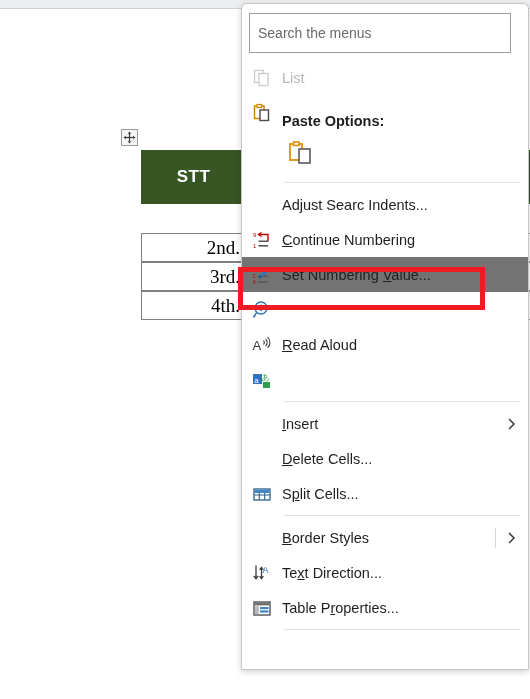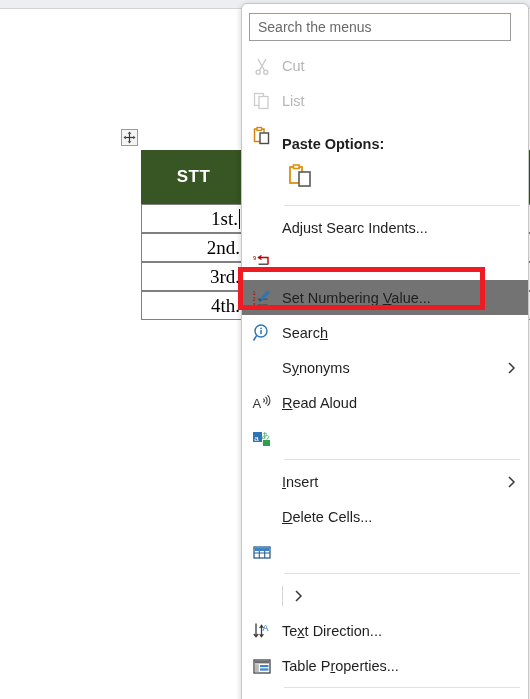--- a/index.html
+++ b/index.html
@@ -116,21 +116,21 @@
     box-sizing: border-box;
     padding-top: 7px;
     font-size: 14.5px;
     color: #1f1f1f;
   }
 
   #search-menus-input {
     display: block;
     margin: 2px 10px 7px 7px;
     width: 262px;
-    height: 28px;
+    height: 40px;
     box-sizing: border-box;
     border: 1px solid #9b9b9b;
     background: #fff;
     font-family: "Liberation Sans", sans-serif;
     font-size: 14px;
     color: #333;
     padding: 0 8px;
     outline: none;
   }
   #search-menus-input::placeholder { color: #6a6a6a; opacity: 1; }
@@ -221,24 +221,20 @@
 </div>
 
 <div id="word-table">
   <div class="tbl-row header-row">
     <div class="tbl-cell c1">STT</div>
     <div class="tbl-cell cmid"></div>
     <div class="tbl-cell c3">e</div>
   </div>
 
   <div class="tbl-row">
-    <div class="tbl-cell c1">
-        <span>1st.</span>
-        <span class="text-cursor"></span>
-      </div>
     <div class="tbl-cell cmid"></div>
     <div class="tbl-cell c3"></div>
   </div>
   <div class="tbl-row">
     <div class="tbl-cell c1">2nd.</div>
     <div class="tbl-cell cmid"></div>
     <div class="tbl-cell c3"></div>
   </div>
   <div class="tbl-row">
     <div class="tbl-cell c1">3rd.</div>
@@ -253,30 +249,20 @@
   <div class="tbl-row">
     <div class="tbl-cell cmid"></div>
     <div class="tbl-cell c3"></div>
   </div>
 </div>
 
 <div id="context-menu">
 
   <input id="search-menus-input" type="text" placeholder="Search the menus" style="">
 
-  <div class="menu-item disabled">
-    <span class="mi-icon">
-      <svg width="20" height="20" viewBox="0 0 20 20">
-        <path d="M6 3 L12.5 14.5 M14 3 L7.5 14.5" stroke="#c8c8c8" stroke-width="1.4" fill="none"></path>
-        <circle cx="6.2" cy="16.3" r="2.1" stroke="#c8c8c8" stroke-width="1.3" fill="none"></circle>
-        <circle cx="13.8" cy="16.3" r="2.1" stroke="#c8c8c8" stroke-width="1.3" fill="none"></circle>
-      </svg>
-    </span>
-    <span class="mi-label">Cut</span>
-  </div>
 
   <div class="menu-item disabled">
     <span class="mi-icon">
       <svg width="20" height="20" viewBox="0 0 20 20">
         <rect x="2.5" y="2.5" width="9" height="12" stroke="#cccccc" stroke-width="1.3" fill="#fff"></rect>
         <rect x="7" y="5.5" width="9" height="12" stroke="#cccccc" stroke-width="1.3" fill="#fff"></rect>
       </svg>
     </span>
     <span class="mi-label">List</span>
   </div>
@@ -313,20 +299,21 @@
     <span class="mi-icon">
       <svg width="20" height="20" viewBox="0 0 20 20">
         <text x="1" y="7" font-size="6" fill="#c00000" font-family="Liberation Sans, sans-serif">9</text>
         <text x="1" y="18" font-size="6" fill="#c00000" font-family="Liberation Sans, sans-serif">1</text>
         <path d="M6.5 4.5 L16 4.5 L16 11.5" stroke="#c00000" stroke-width="1.4" fill="none"></path>
         <path d="M9.5 2.5 L6.5 4.5 L9.5 6.5" stroke="#c00000" stroke-width="1.4" fill="none"></path>
         <rect x="6.5" y="15" width="9.5" height="1.6" fill="#555"></rect>
         <rect x="6.5" y="10.5" width="9.5" height="1.5" fill="#555"></rect>
       </svg>
     </span>
+    <span class="mi-label"><u>C</u>ontinue Numbering</span>
   </div>
 
   <div class="menu-item highlighted">
     <span class="mi-icon">
       <svg width="20" height="20" viewBox="0 0 20 20">
         <text x="0.5" y="6.5" font-size="5.5" fill="#c00000" font-family="Liberation Sans, sans-serif">1</text>
         <text x="0.5" y="12.5" font-size="5.5" fill="#c00000" font-family="Liberation Sans, sans-serif">2</text>
         <text x="0.5" y="18.5" font-size="5.5" fill="#c00000" font-family="Liberation Sans, sans-serif">3</text>
         <rect x="5.5" y="10.5" width="10" height="1.5" fill="#555"></rect>
         <rect x="5.5" y="16.2" width="10" height="1.5" fill="#555"></rect>
@@ -339,32 +326,22 @@
 
   <div class="menu-item">
     <span class="mi-icon">
       <svg width="20" height="20" viewBox="0 0 20 20">
         <circle cx="9" cy="8" r="6" stroke="#2e75b6" stroke-width="1.4" fill="none"></circle>
         <path d="M4.6 12.6 L1.5 17.5" stroke="#2e75b6" stroke-width="1.6" fill="none"></path>
         <circle cx="9" cy="5.3" r="0.9" fill="#2e75b6"></circle>
         <rect x="8.3" y="7" width="1.5" height="4.2" fill="#2e75b6"></rect>
       </svg>
     </span>
-    <span class="mi-label">Searc<u>h</u></span>
-  </div>
-
-  <div class="menu-item">
-    <span class="mi-icon"></span>
-    <span class="mi-label">S<u>y</u>nonyms</span>
-    <span class="chev">
-      <svg width="11" height="14" viewBox="0 0 11 14">
-          <path d="M3 2 L8 7 L3 12" stroke="#3a3a3a" stroke-width="1.5" fill="none"></path>
-        </svg>
-    </span>
-  </div>
+  </div>
+
 
   <div class="menu-item">
     <span class="mi-icon">
       <svg width="20" height="20" viewBox="0 0 20 20">
         <text x="0.5" y="15" font-size="13" fill="#3a3a3a" font-family="Liberation Sans, sans-serif">A</text>
         <path d="M11.5 5.5 a3 3 0 0 1 0 4" stroke="#3a3a3a" stroke-width="1.1" fill="none"></path>
         <path d="M13.5 3.8 a5 5 0 0 1 0 7.4" stroke="#3a3a3a" stroke-width="1.1" fill="none"></path>
         <path d="M15.5 2.2 a7 7 0 0 1 0 10.6" stroke="#3a3a3a" stroke-width="1.1" fill="none"></path>
       </svg>
     </span>
@@ -401,26 +378,28 @@
   </div>
 
   <div class="menu-item">
     <span class="mi-icon">
       <svg width="20" height="20" viewBox="0 0 20 20">
         <rect x="2" y="5" width="16" height="11" stroke="#2e5f8a" stroke-width="1.3" fill="#fff"></rect>
         <rect x="2.8" y="5.8" width="14.4" height="3.2" fill="#3e85c6"></rect>
         <path d="M2 11 L18 11 M7.3 9 L7.3 16 M12.7 9 L12.7 16" stroke="#2e5f8a" stroke-width="1.1"></path>
       </svg>
     </span>
+    <span class="mi-label">S<u>p</u>lit Cells...</span>
   </div>
 
   <div class="menu-sep"></div>
 
   <div class="menu-item">
     <span class="mi-icon"></span>
+    <span class="mi-label"><u>B</u>order Styles</span>
     <span class="chev-divider"></span>
     <span class="chev">
       <svg width="11" height="14" viewBox="0 0 11 14">
           <path d="M3 2 L8 7 L3 12" stroke="#3a3a3a" stroke-width="1.5" fill="none"></path>
         </svg>
     </span>
   </div>
 
   <div class="menu-item">
     <span class="mi-icon">

